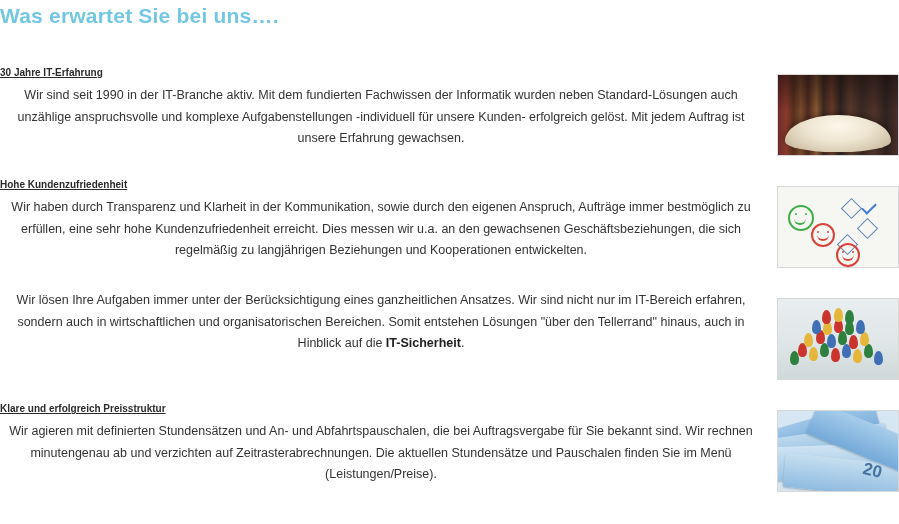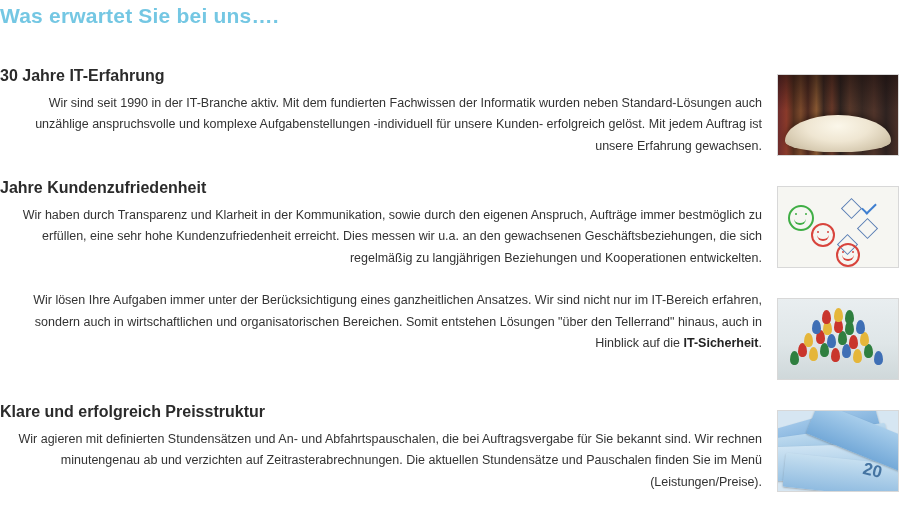--- a/index.html
+++ b/index.html
@@ -40,31 +40,32 @@
     min-height: 96px;
     margin-bottom: 16px;
   }
   .section .text-col {
     width: 772px;
     box-sizing: border-box;
     padding-right: 10px;
   }
   .section h2 {
     margin: 0 0 6px 0;
-    font-size: 16px;
+    font-size: 10px;
     font-weight: bold;
     color: #2b2b2b;
     line-height: 1.3;
+    text-decoration: underline;
   }
   .section p {
     margin: 0;
     font-size: 12.5px;
     line-height: 1.72;
     color: #333333;
-    text-align: right;
+    text-align: center;
   }
   .section p b {
     font-weight: bold;
     color: #222222;
   }
   .thumb {
     position: absolute;
     right: 0px;
     top: 8px;
     width: 122px;
@@ -222,21 +223,21 @@
       </div>
       <div class="thumb">
         <div class="img-books">
           <div class="spine"></div>
         </div>
       </div>
     </div>
 
     <div class="section">
       <div class="text-col">
-        <h2>Jahre Kundenzufriedenheit</h2>
+        <h2>Hohe Kundenzufriedenheit</h2>
         <p><span>Wir haben durch Transparenz und Klarheit in der Kommunikation, sowie durch den eigenen Anspruch, Aufträge immer bestmöglich zu erfüllen, eine sehr hohe Kundenzufriedenheit erreicht. Dies messen wir u.a. an den gewachsenen Geschäftsbeziehungen, die sich regelmäßig zu langjährigen Beziehungen und Kooperationen entwickelten.</span></p>
       </div>
       <div class="thumb">
         <div class="img-smiley">
           <div class="sq s1"></div>
           <div class="sq s2"></div>
           <div class="sq s3"></div>
           <div class="tick"></div>
           <div class="face green" style="color:#3fae45">
             <span class="eye" style="left:5px"></span>

